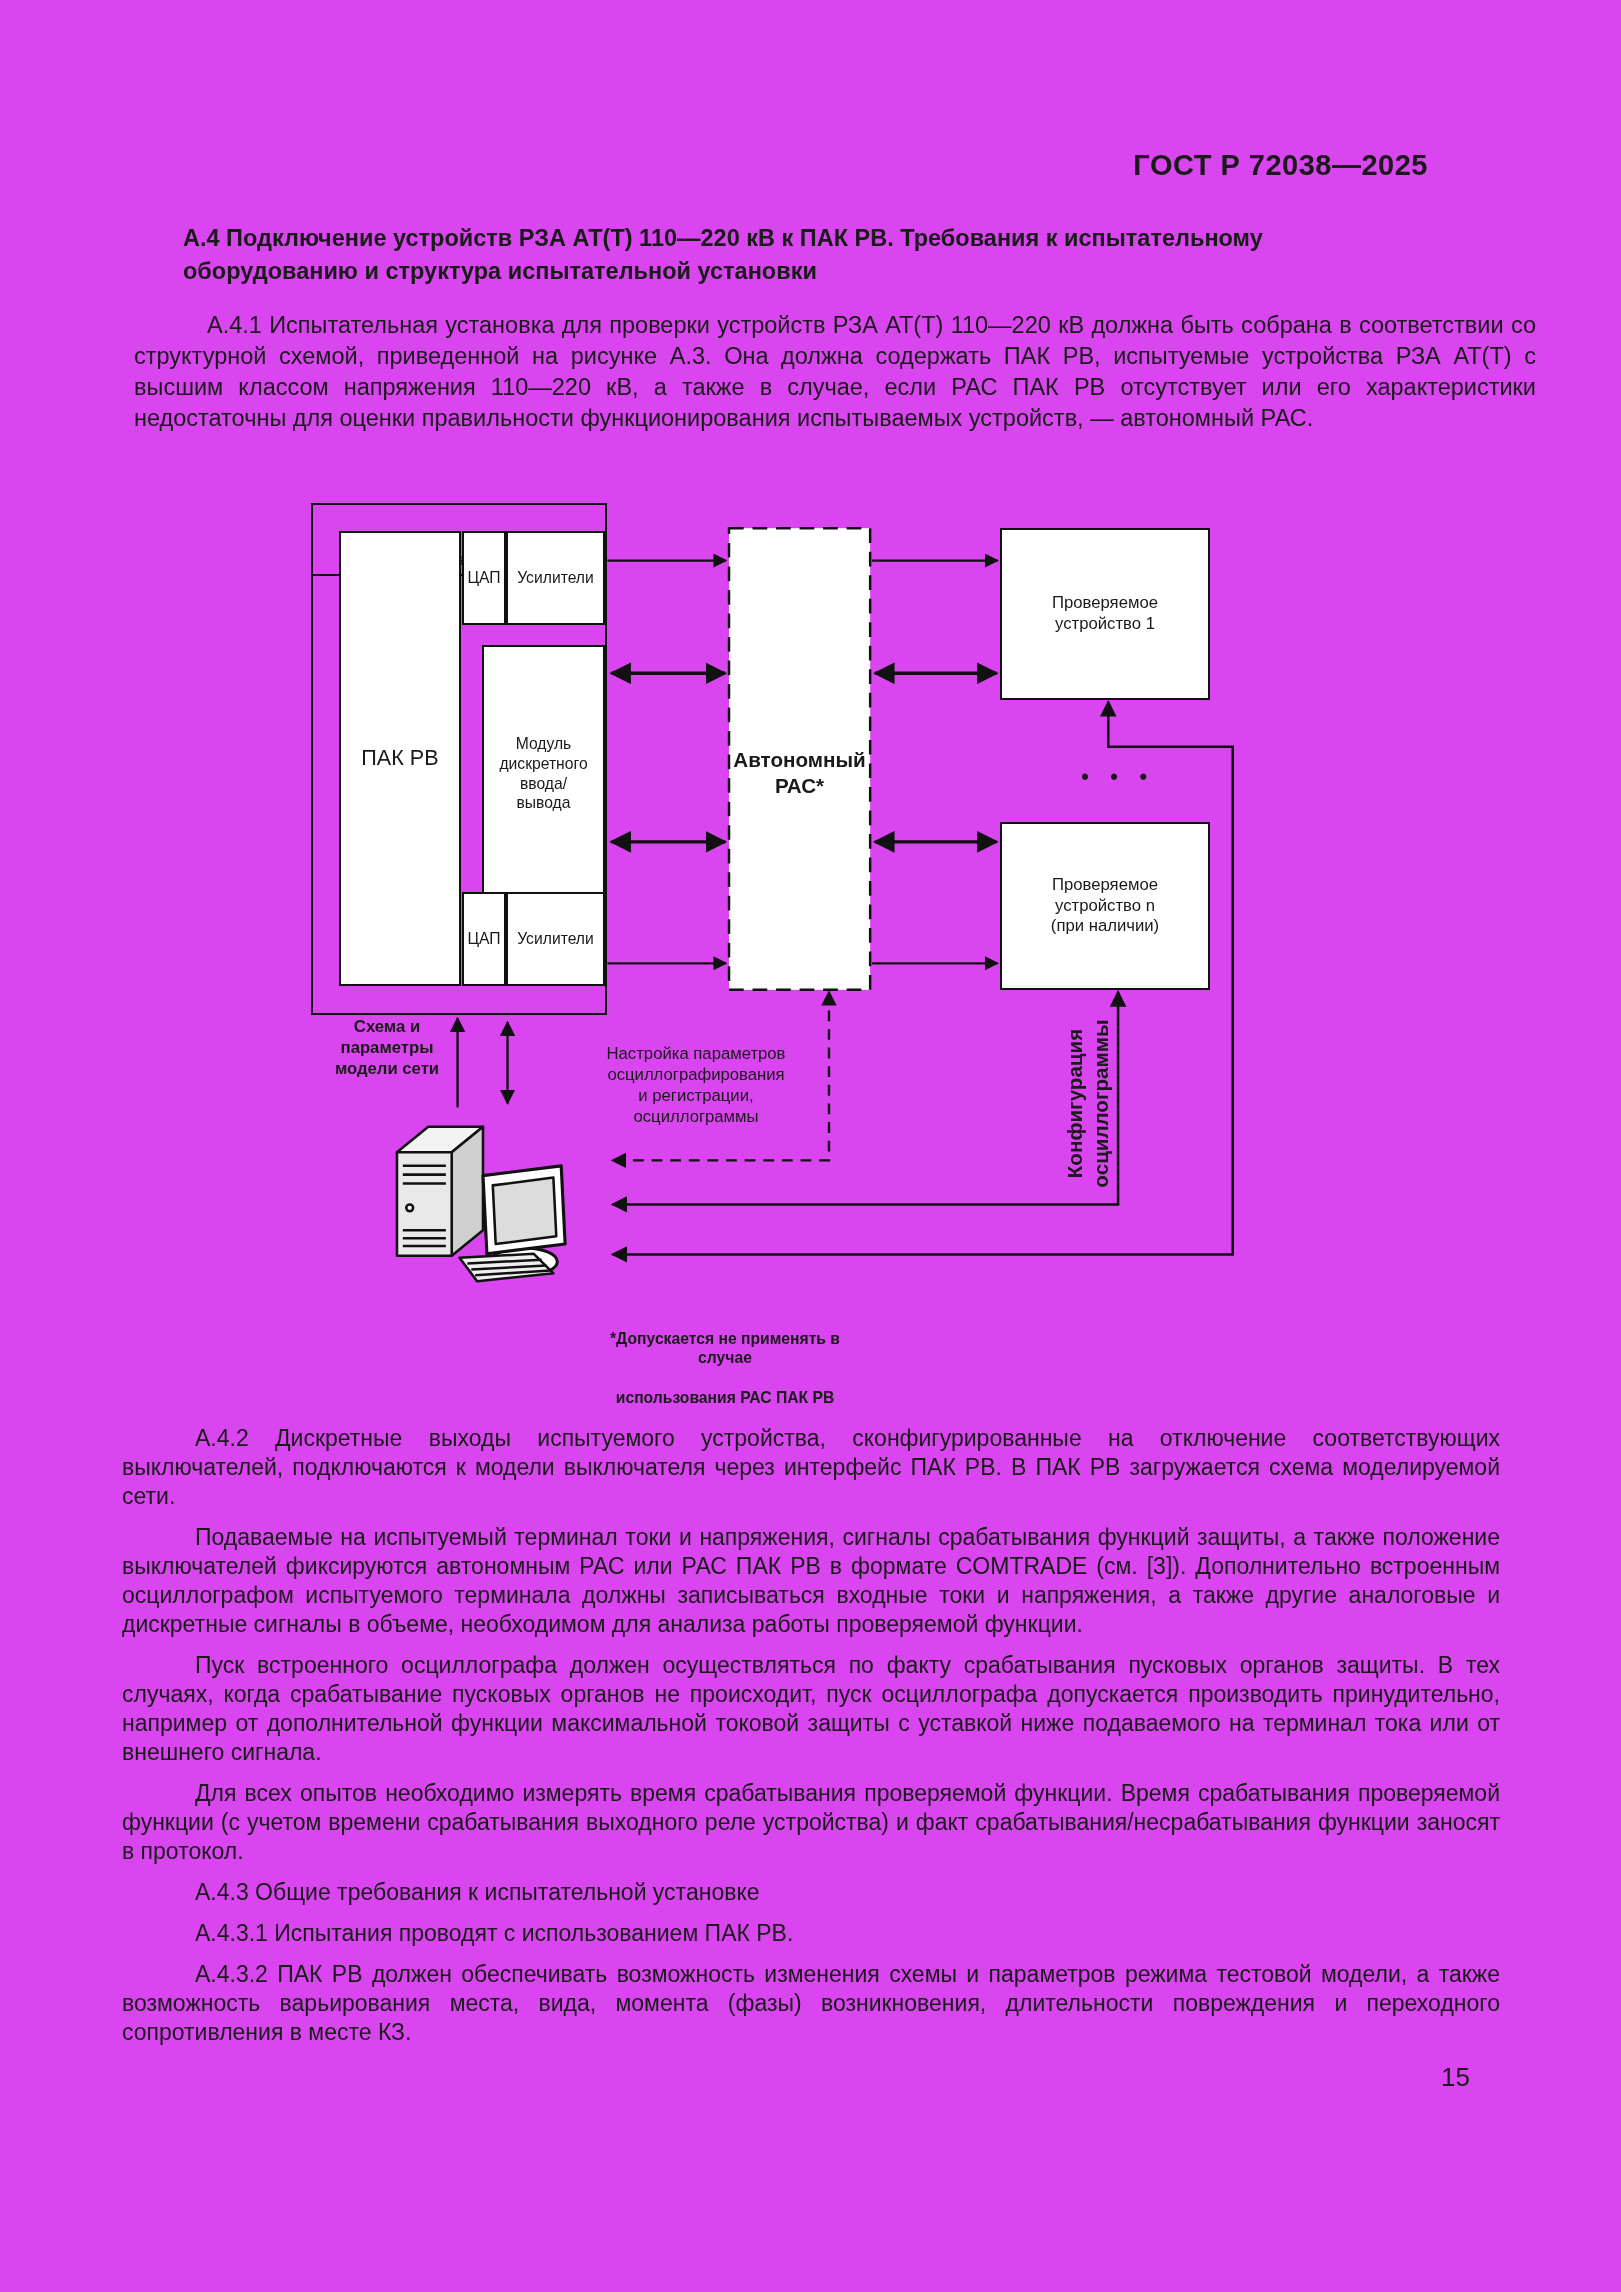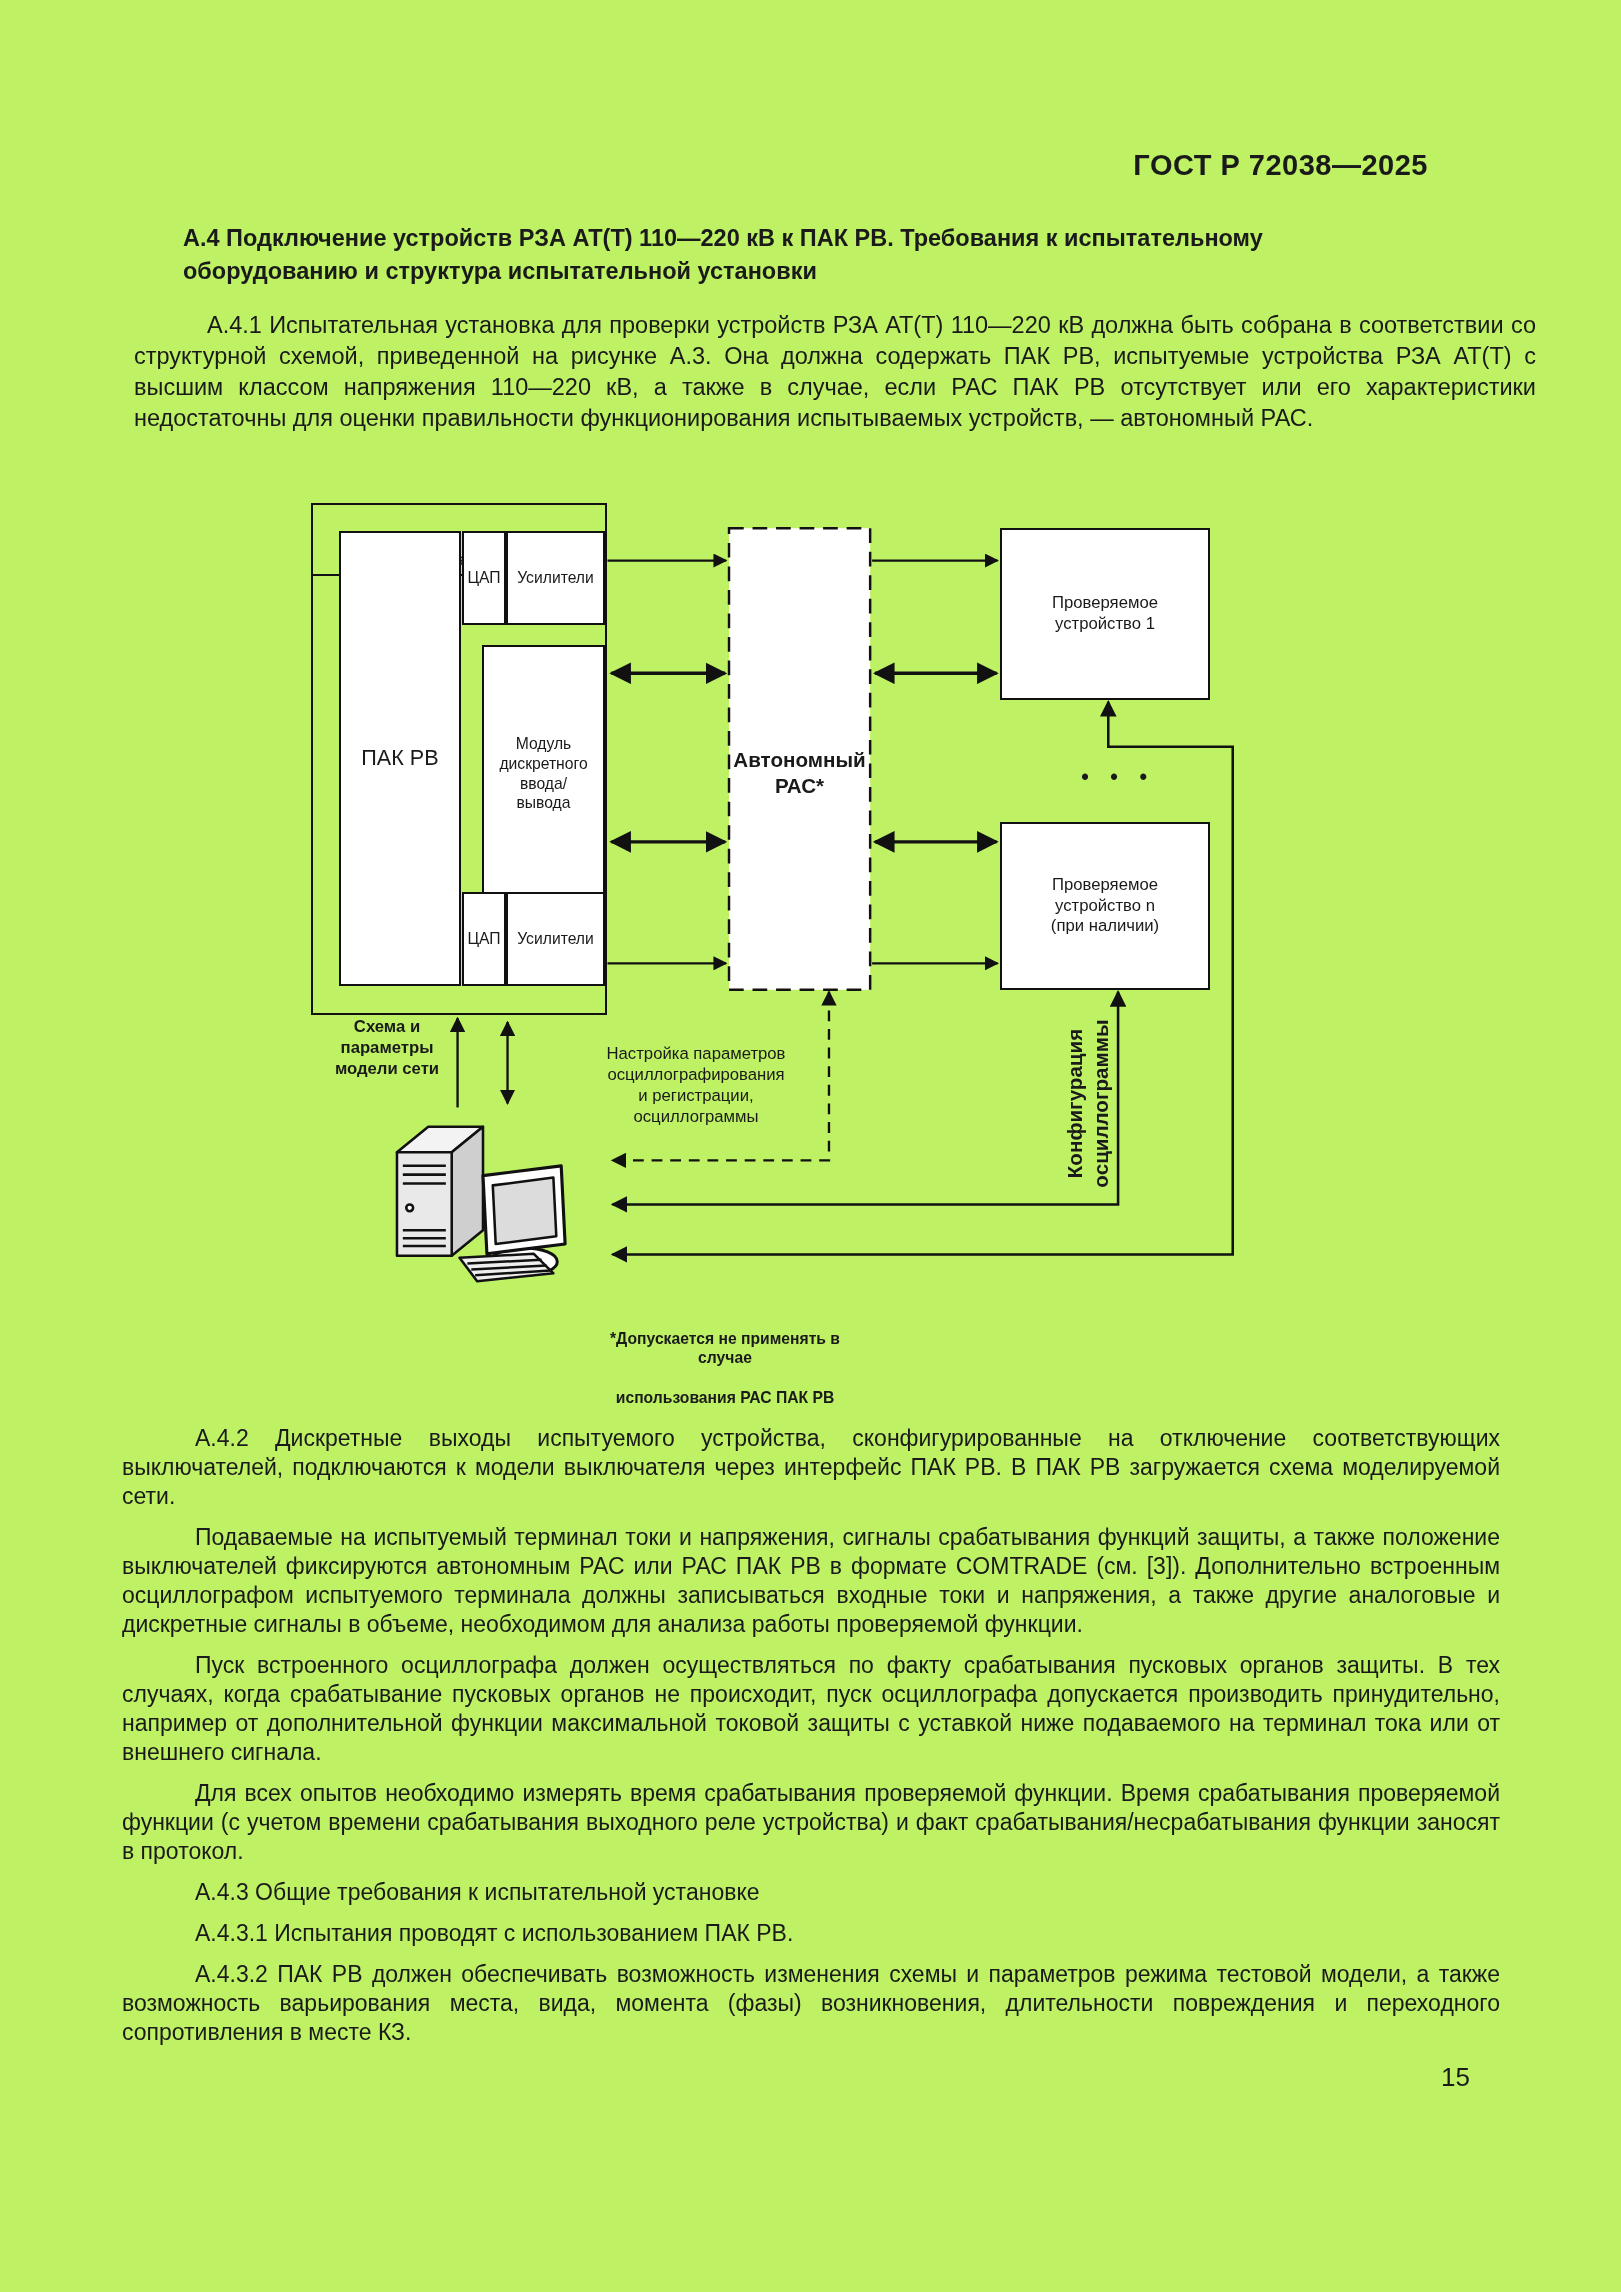--- a/index.html
+++ b/index.html
@@ -1,18 +1,18 @@
 <!DOCTYPE html>
 <html><head>
 <meta charset="utf-8">
 <style>
   html,body{margin:0;padding:0;background:#888;}
   .page{
     position:relative;width:1621px;height:2293px;margin:0 auto;
-    background:#bef264;color:#1a1a1a;overflow:hidden;
+    background:#d946ef;color:#1a1a1a;overflow:hidden;
     font-family:"Liberation Sans","DejaVu Sans",sans-serif;
   }
   .gost-header{position:absolute;top:149px;right:193px;font-size:29px;font-weight:bold;letter-spacing:0.5px;}
   .sec-heading{position:absolute;left:183px;top:222px;width:1333px;font-size:23.5px;font-weight:bold;line-height:33px;}
   .para-a41{position:absolute;left:118px;top:294px;width:1402px;font-size:23.5px;line-height:31px;text-align:justify;text-indent:73px;margin:16px;}
   
   .figure{position:absolute;left:279px;top:490px;width:1000px;height:882px;}
   .figure svg.wires{position:absolute;left:0;top:0;}
   .fbox{position:absolute;box-sizing:border-box;border:2px solid #111;background:#fff;
         display:flex;align-items:center;justify-content:center;text-align:center;}

